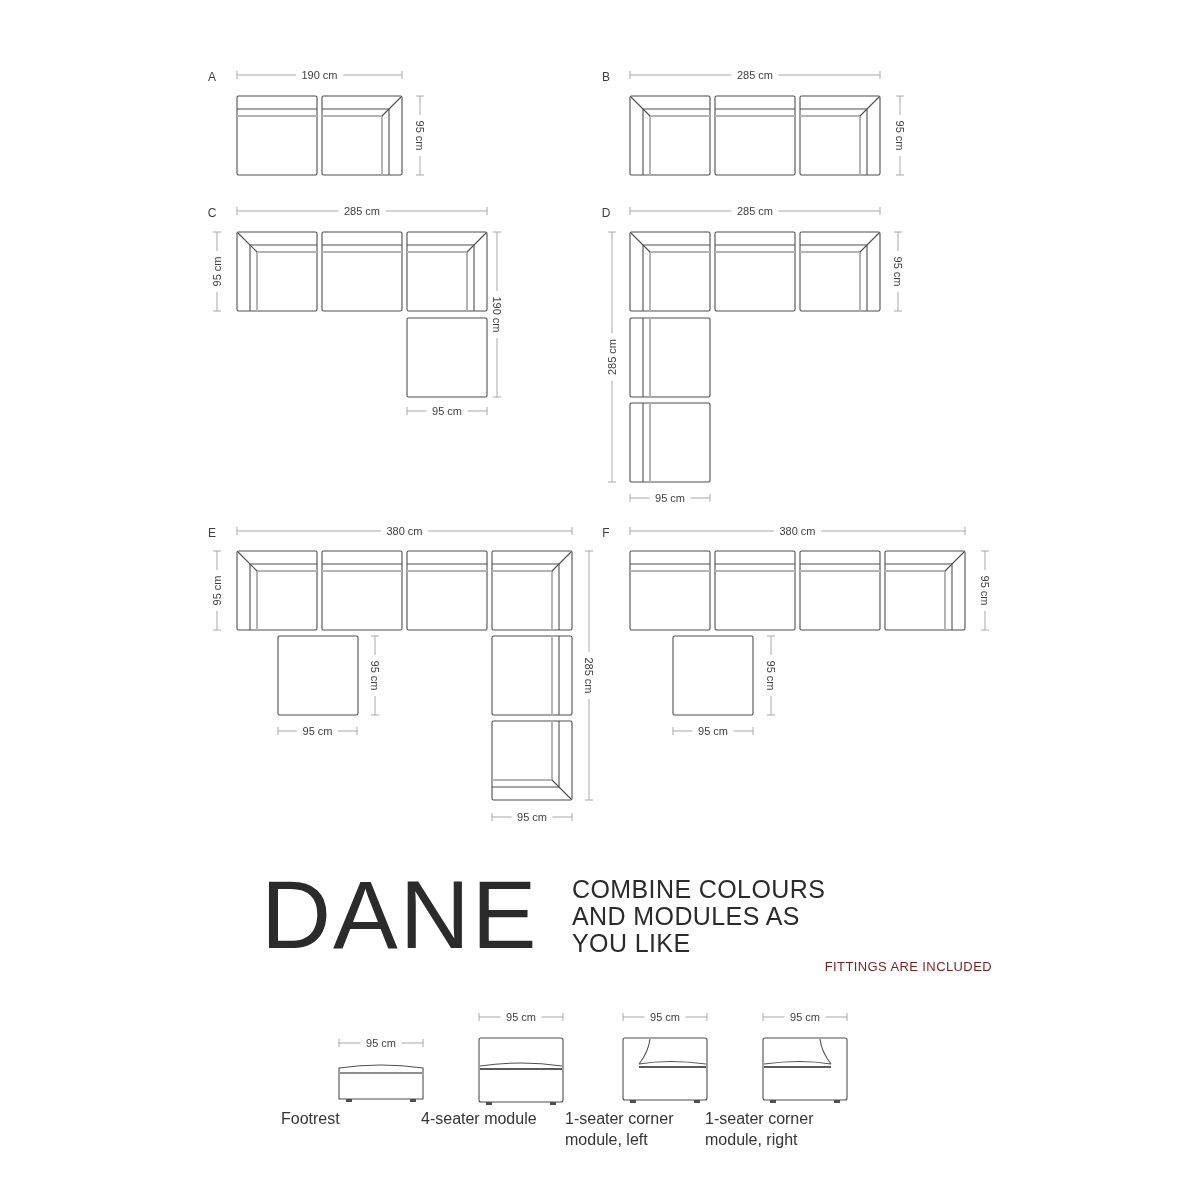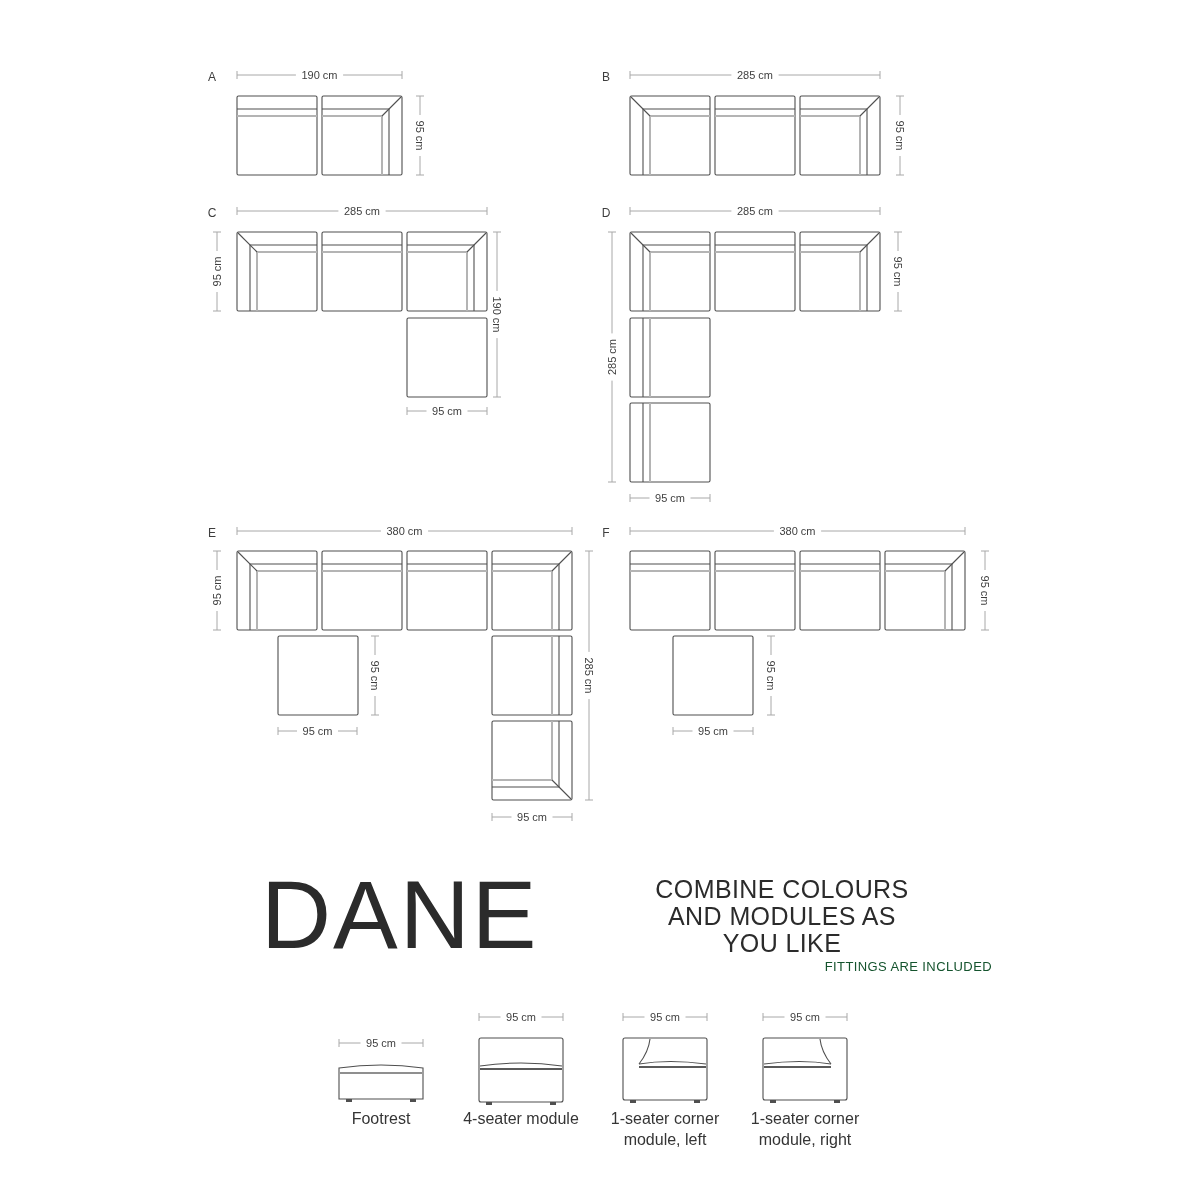--- a/index.html
+++ b/index.html
@@ -10,30 +10,30 @@
   #diagram-svg{position:absolute;left:0;top:0;}
   svg text{font-family:"Liberation Sans",sans-serif;}
   .product-title{
     position:absolute;left:213px;top:866px;
     font-size:97px;line-height:1;font-weight:400;letter-spacing:2px;
     color:#2b2b2b;
     margin-left:48px;
   }
   .tagline{
     position:absolute;right:208px;top:876px;width:420px;
-    text-align:center;font-size:25px;line-height:27px;letter-spacing:0.4px;
+    text-align:left;font-size:25px;line-height:27px;letter-spacing:0.4px;
     color:#2b2b2b;white-space:pre-line;
   }
   .tagline-note{
     position:absolute;right:208px;top:959px;width:420px;
     text-align:right;font-size:13px;letter-spacing:0.4px;
-    color:#14532d;
+    color:#7f1d1d;
   }
   .legend-label{
-    position:absolute;top:1108px;width:200px;text-align:center;
+    position:absolute;top:1108px;width:200px;
     font-size:16px;line-height:21px;color:#353535;white-space:pre-line;
   }
 </style>
 </head>
 <body>
 
 <div id="canvas">
   <svg id="diagram-svg" width="1200" height="1200" viewBox="0 0 1200 1200">
       <g>
         <text x="212" y="81" text-anchor="middle" font-size="12" fill="#3e3e3e">A</text>

